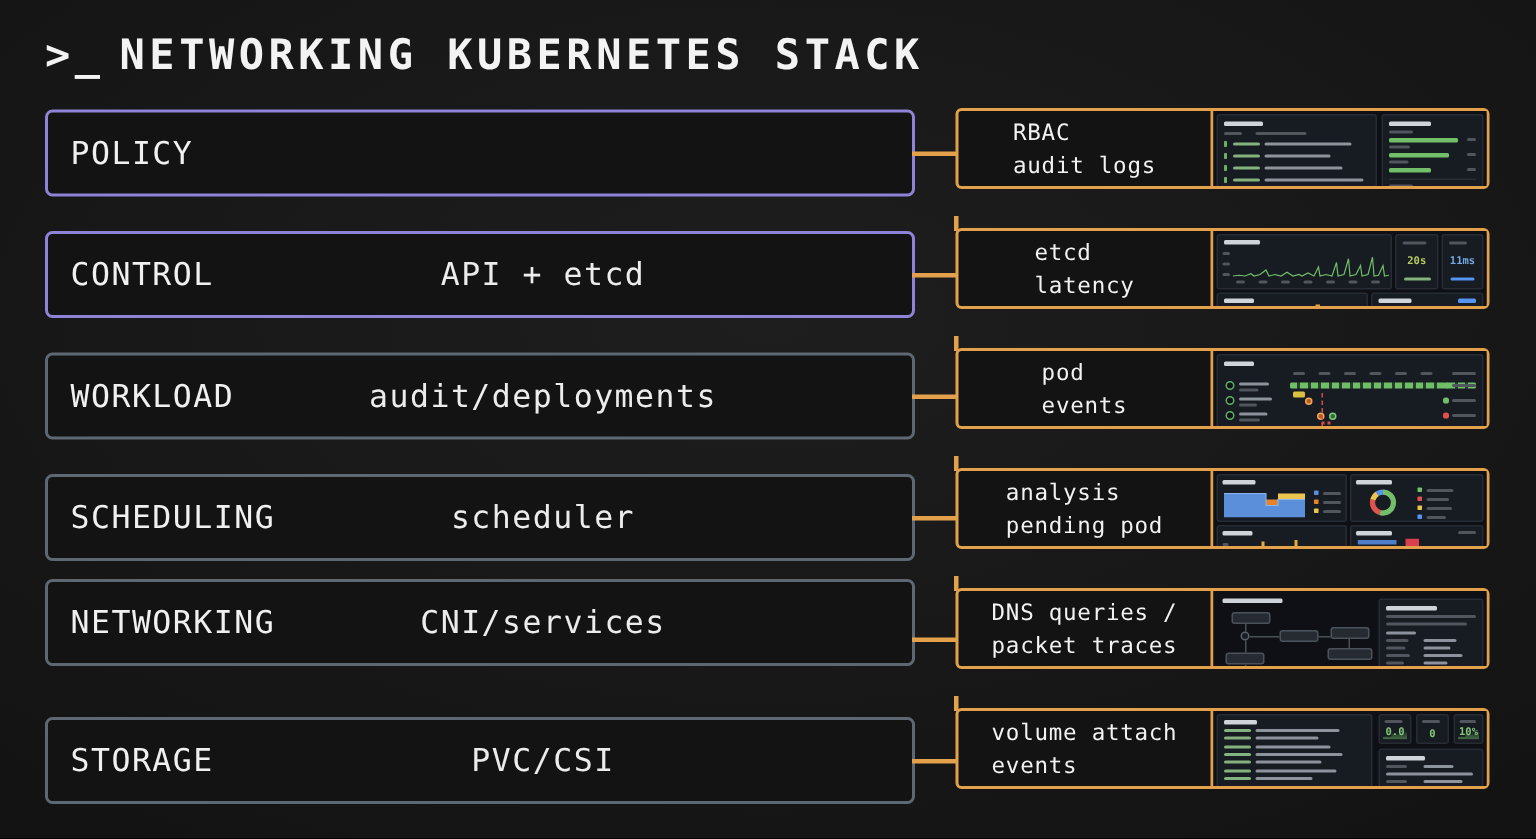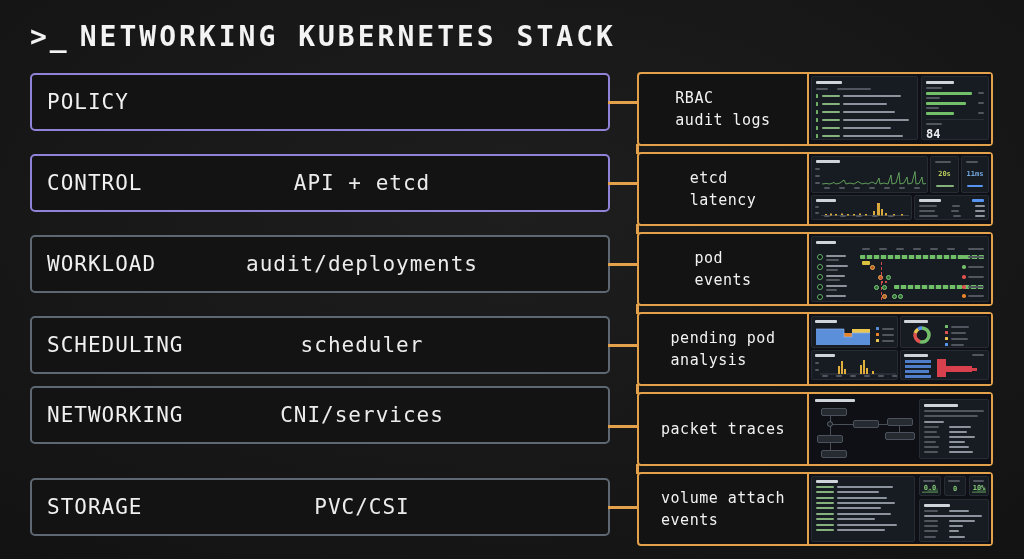--- a/index.html
+++ b/index.html
@@ -12,21 +12,21 @@
   
   .layer{position:absolute;left:30px;width:580px;height:58px;border-radius:5px;background:#131313;box-sizing:border-box;}
   .layer.purple{border:2.5px solid #8e83d6;}
   .layer.slate{border:2.5px solid #5e6873;}
   .layer-name{position:absolute;left:15px;top:50%;transform:translateY(-50%);font-size:21px;color:#f0f0f0;letter-spacing:1px;white-space:nowrap;}
   .layer-detail{position:absolute;left:160px;width:340px;top:50%;transform:translateY(-50%);text-align:center;font-size:21px;color:#ececec;letter-spacing:1px;white-space:nowrap;}
   
   .stub{position:absolute;left:608px;width:32px;height:3px;background:#e2a14a;}
   .vseg{position:absolute;left:636px;width:3px;background:#e2a14a;}
   
-  .row{position:absolute;left:637px;width:356px;height:74px;border:2px solid #e2a14a;border-radius:4px;background:#131313;box-sizing:border-box;}
+  .row{position:absolute;left:637px;width:356px;height:54px;border:2px solid #e2a14a;border-radius:4px;background:#131313;box-sizing:border-box;}
   .row-label{position:absolute;left:0;top:0;width:168px;height:100%;display:flex;align-items:center;justify-content:center;}
   .row-label .lines{font-size:15px;line-height:1.5;color:#f2f2f2;letter-spacing:0.5px;white-space:pre;}
   .row-divider{position:absolute;left:168px;top:0;width:2px;height:100%;background:#e2a14a;}
   .dash{position:absolute;left:170px;top:0;right:0;bottom:0;background:#0e1015;overflow:hidden;}
   
   .a{position:absolute;}
   .p{position:absolute;background:#171b22;border:1px solid #272c34;border-radius:2px;box-sizing:border-box;overflow:hidden;}
   .b{height:2px;border-radius:1px;background:#8d939c;flex:none;}
   .b.dim{background:#50555e;}
   .b.bright{background:#cfd4da;height:2.5px;}
@@ -321,21 +321,21 @@
         <div class="sdot" style="left:150px;top:57px;background:#e8832a"></div>
           <div class="b dim a" style="left:156px;top:58px;width:16px"></div>
 
         <div class="redline" style="left:69px;top:25px;height:38px"></div>
       </div>
     </div>
   </div>
 
   <div class="row" style="top:312px">
     <div class="row-label">
-      <div class="lines"><div>pending pod</div><div>analysis</div></div>
+      <div class="lines"><div>analysis</div><div>pending pod</div></div>
     </div>
     <div class="row-divider"></div>
     <div class="dash">
       <div class="p" style="left:2px;top:2px;width:87px;height:32px">
         <div class="b bright a" style="left:3px;top:3px;width:22px"></div>
         <svg class="a" style="left:4px;top:8px" width="54" height="20" viewBox="0 0 54 20">
           <polygon points="0,4 28,4 28,12 36,12 36,8 54,8 54,20 0,20" fill="#5b8fd9"></polygon>
           <rect x="28" y="8" width="8" height="4" fill="#e8832a"></rect>
           <rect x="36" y="4" width="18" height="4" fill="#eac54f"></rect>
           <polyline points="0,4 28,4 28,12 36,12 36,8 54,8" fill="none" stroke="#8cb6f0" stroke-width="0.7"></polyline>
@@ -423,21 +423,21 @@
               <rect x="41" y="7" width="26" height="6"></rect>
               <rect x="67" y="9" width="5" height="3"></rect>
           </g>
         </svg>
       </div>
     </div>
   </div>
 
   <div class="row" style="top:392px">
     <div class="row-label">
-      <div class="lines"><div>packet traces</div></div>
+      <div class="lines"><div>DNS queries /</div><div>packet traces</div></div>
     </div>
     <div class="row-divider"></div>
     <div class="dash">
       <div class="b bright a" style="left:6px;top:5px;width:40px"></div>
 
       <div class="nbox" style="left:12px;top:14px"></div>
       <div class="ncirc" style="left:18px;top:27px"></div>
       <div class="nbox" style="left:44px;top:26px"></div>
       <div class="nbox" style="left:78px;top:24px"></div>
       <div class="nbox" style="left:76px;top:38px;width:30px"></div>

